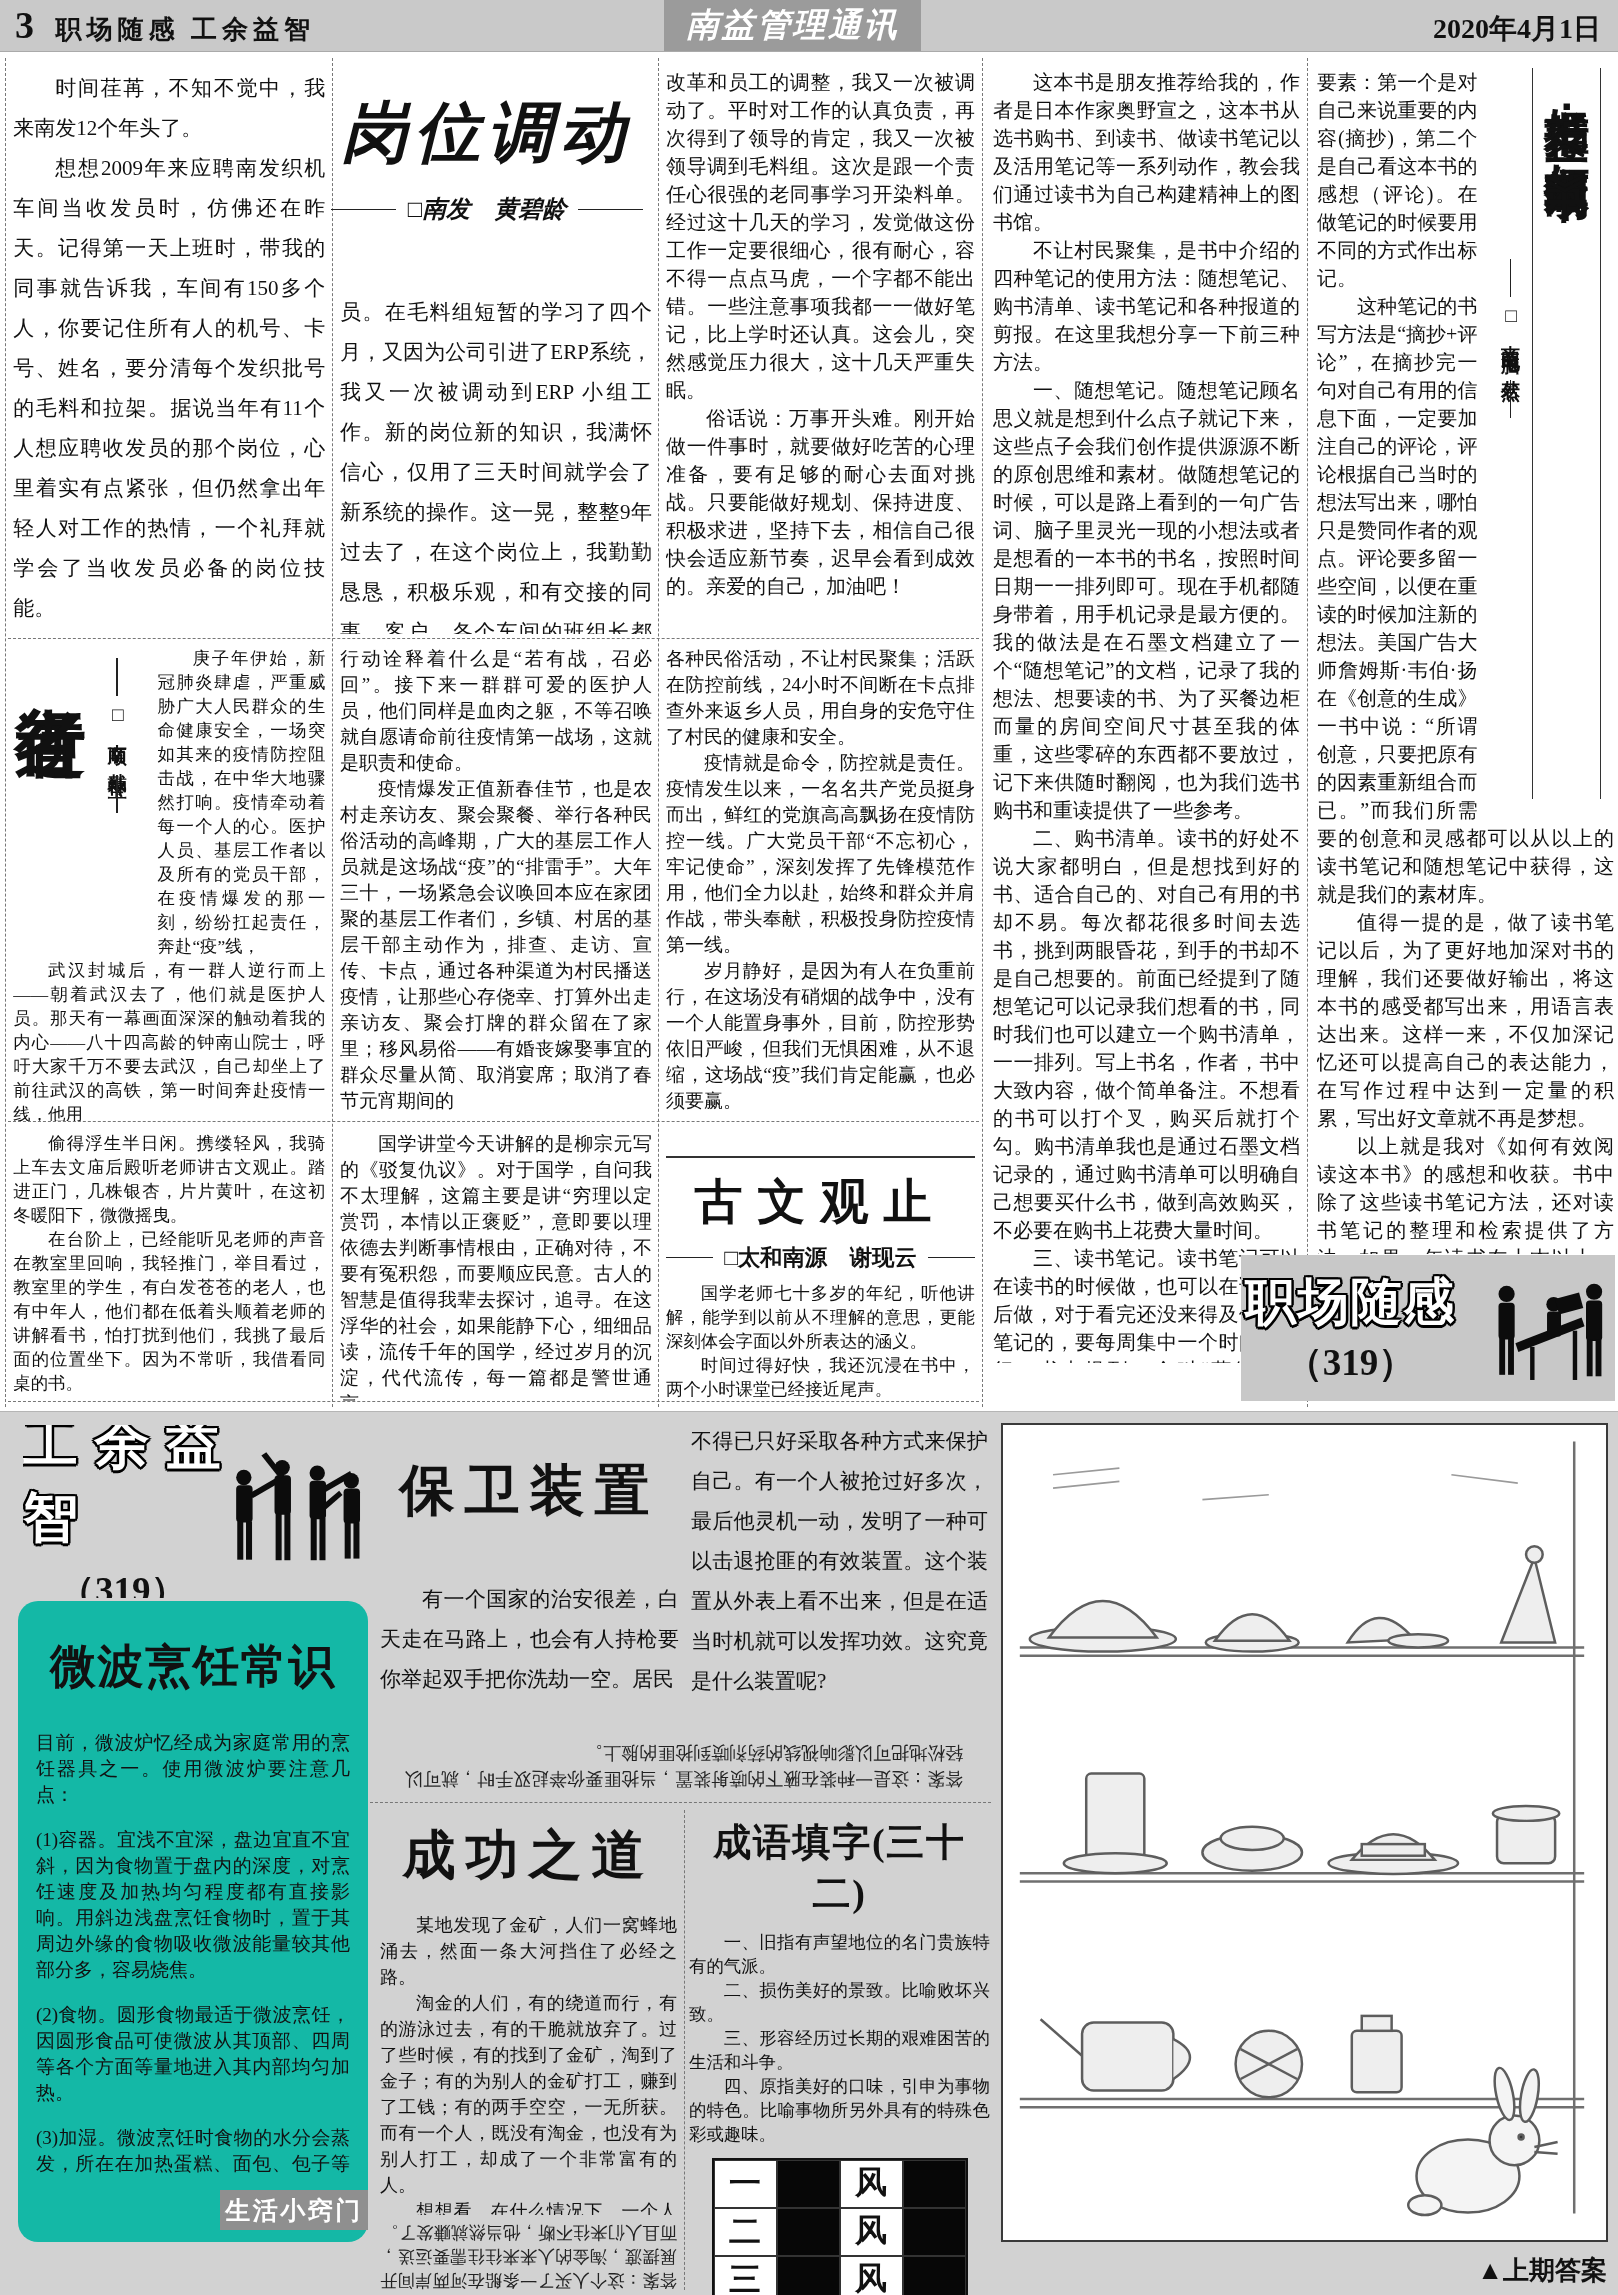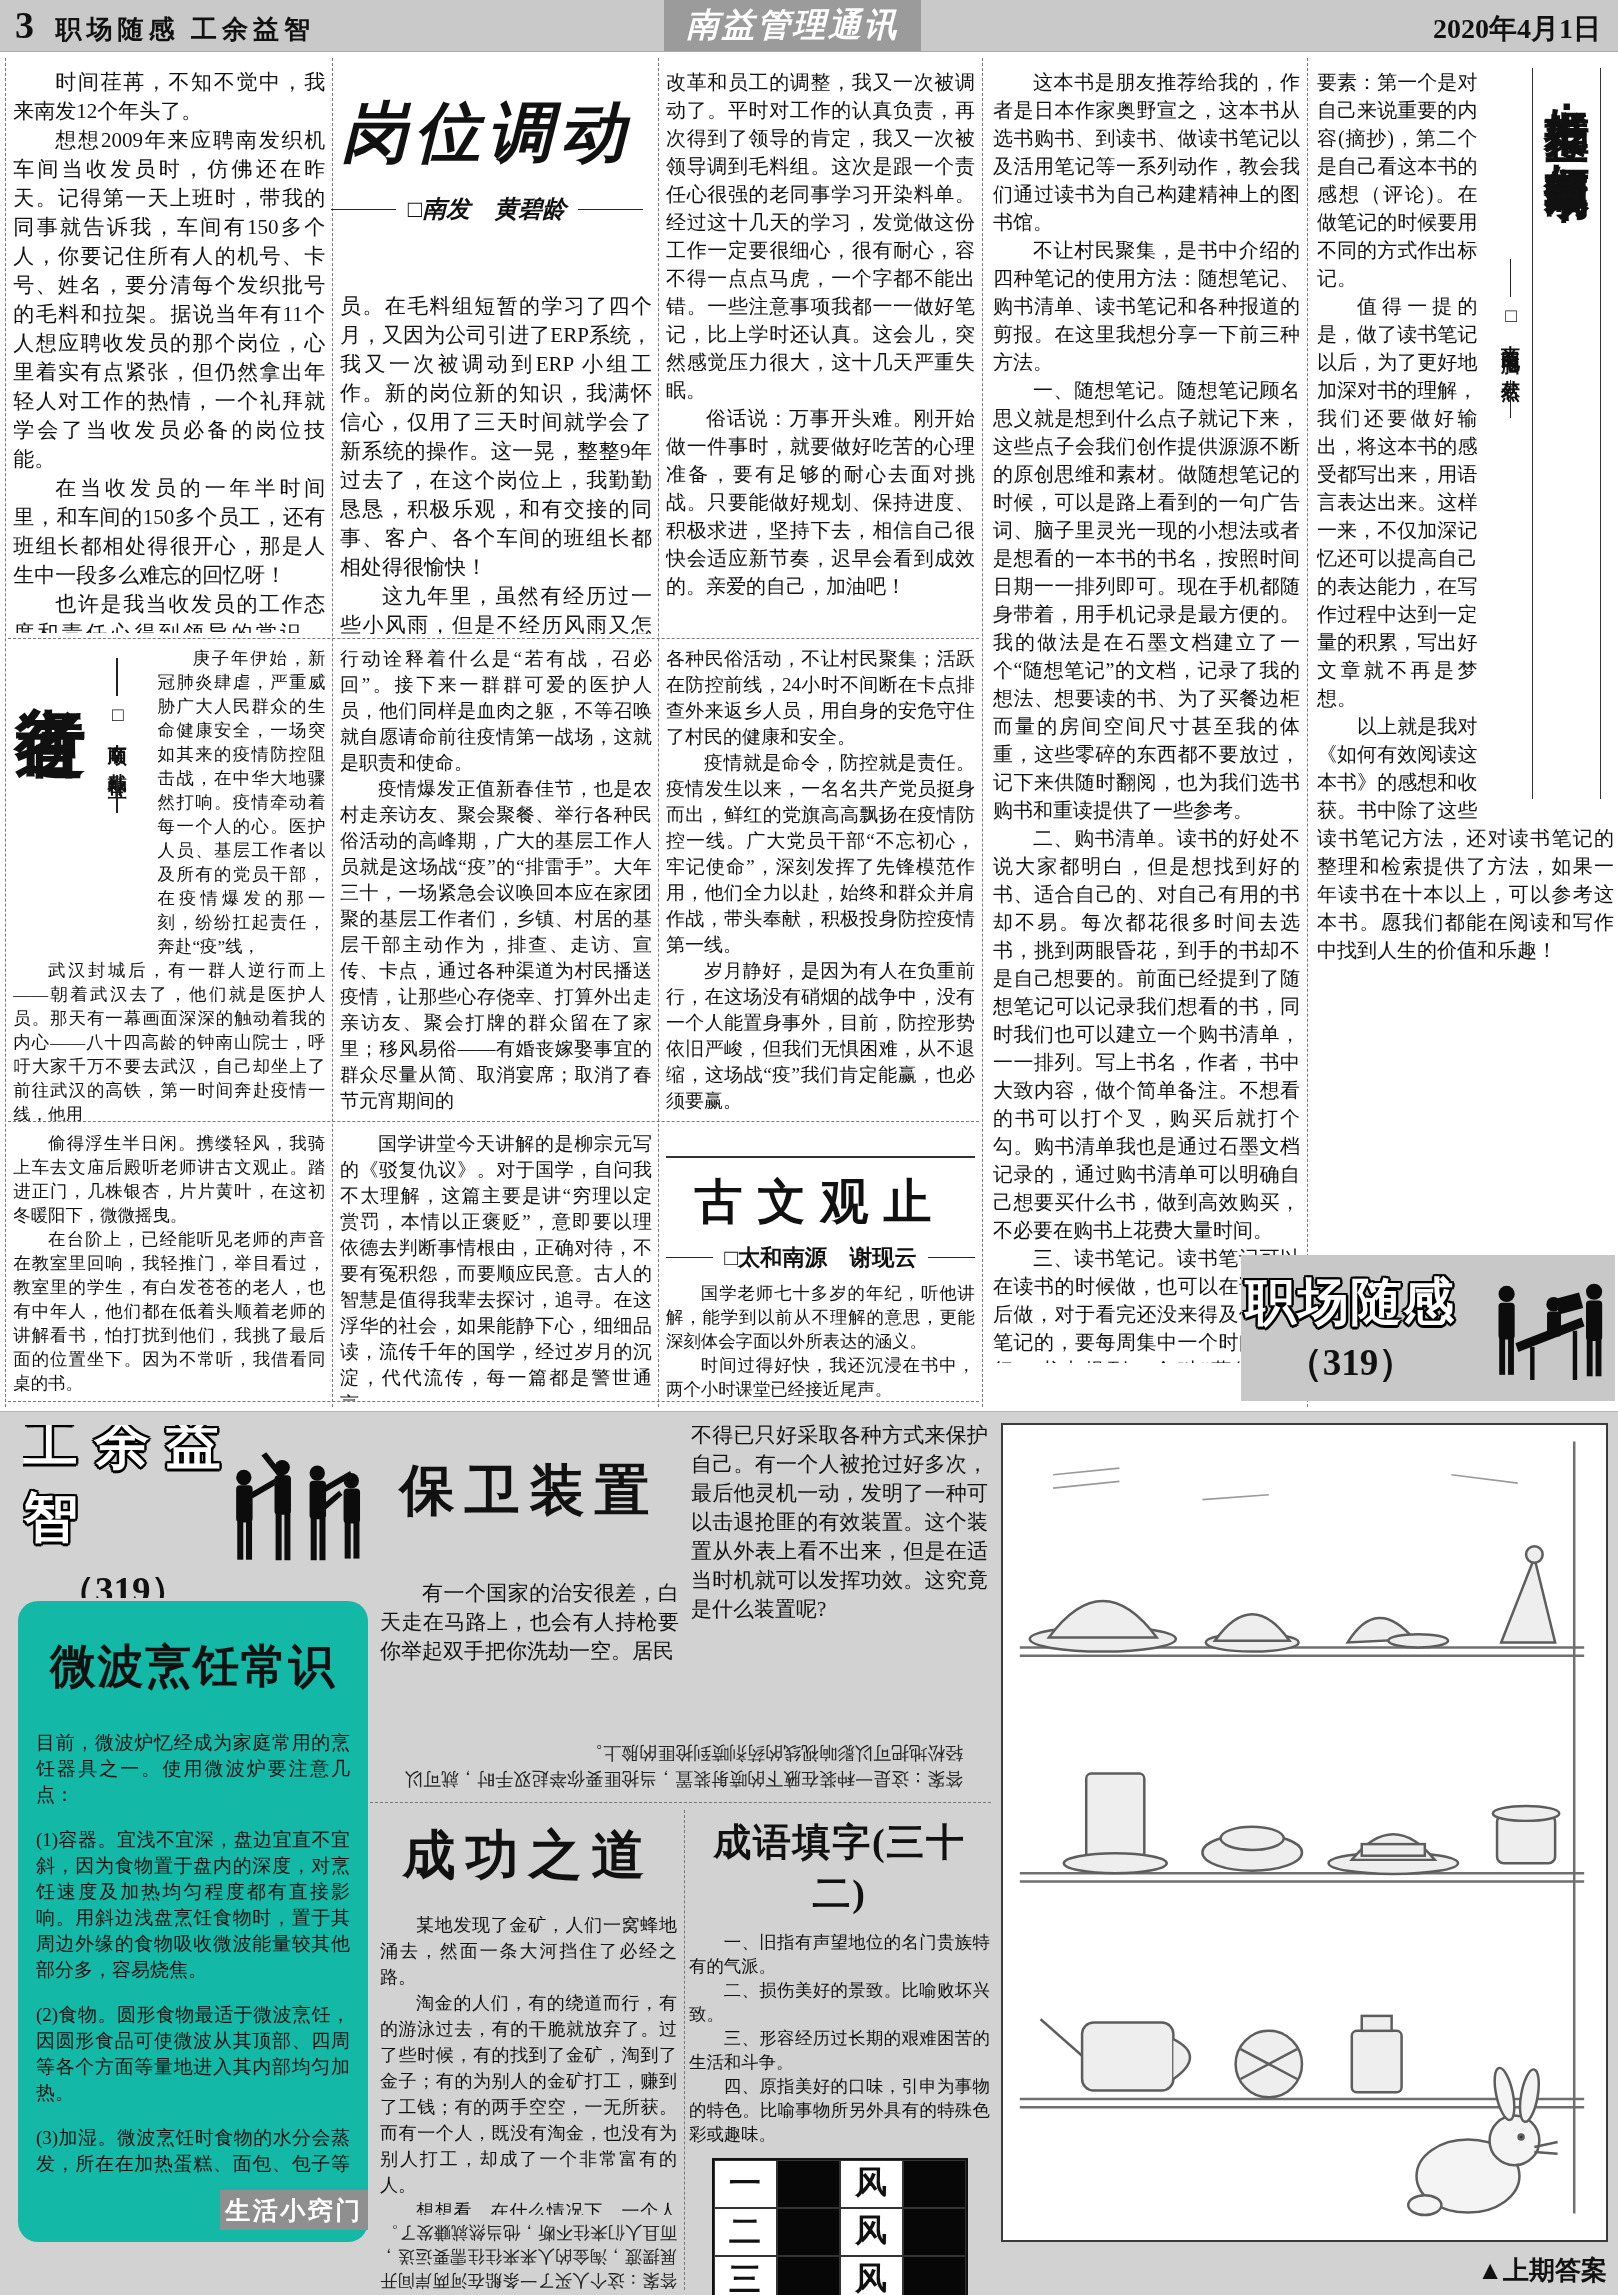--- a/index.html
+++ b/index.html
@@ -10,21 +10,21 @@
   .hdr-left{position:absolute;left:15px;top:3.3px;display:flex;align-items:baseline;gap:21.6px;}
   .pagenum{font-size:38px;font-weight:bold;}
   .seclabels{font-size:26px;font-weight:900;letter-spacing:5px;}
   .masthead{position:absolute;left:664px;top:0;width:257px;height:51px;background:#9b9b9b;color:#fff;
             display:flex;align-items:center;justify-content:center;font-size:33px;font-weight:bold;font-style:italic;letter-spacing:2.5px;}
   .hdr-date{position:absolute;right:18px;top:10px;font-size:28px;font-weight:bold;text-align:right;}
   
   .blk{position:absolute;overflow:hidden;text-align:justify;}
   .blk p{margin:0;text-indent:2em;text-align:justify;}
   .cont p:first-child{text-indent:0;}
-  .t25 p{font-size:21px;line-height:29px;}
+  .t25 p{font-size:21px;line-height:40px;}
   .t24 p{font-size:20px;line-height:28px;}
   .t23 p{font-size:19px;line-height:26px;}
   .t22 p{font-size:18px;line-height:26px;}
   .t21 p{font-size:17.4px;line-height:24px;}
   
   .vdash{position:absolute;top:58px;height:1349px;width:0;border-left:1.7px dashed #777;}
   .hdash{position:absolute;height:0;border-top:1.7px dashed #777;}
   
   .art-title{font-weight:bold;text-align:center;text-indent:0;}
   .byline{display:flex;align-items:center;gap:11.6px;margin-top:15px;}
@@ -122,20 +122,21 @@
         <div class="vrule"></div>
         <div class="vb-text vtext">□南益电脑　若然</div>
         <div class="vrule"></div>
       </div>
       <div class="bk-title-strip">
         <div class="bk-title vtext">好书推荐：《如何有效阅读一本书》</div>
       </div>
     </div>
     <div>
         <p>要素：第一个是对自己来说重要的内容(摘抄)，第二个是自己看这本书的感想（评论)。在做笔记的时候要用不同的方式作出标记。</p>
+        <p>这种笔记的书写方法是“摘抄+评论”，在摘抄完一句对自己有用的信息下面，一定要加注自己的评论，评论根据自己当时的想法写出来，哪怕只是赞同作者的观点。评论要多留一些空间，以便在重读的时候加注新的想法。美国广告大师詹姆斯·韦伯·扬在《创意的生成》一书中说：“所谓创意，只要把原有的因素重新组合而已。”而我们所需要的创意和灵感都可以从以上的读书笔记和随想笔记中获得，这就是我们的素材库。</p>
         <p>值得一提的是，做了读书笔记以后，为了更好地加深对书的理解，我们还要做好输出，将这本书的感受都写出来，用语言表达出来。这样一来，不仅加深记忆还可以提高自己的表达能力，在写作过程中达到一定量的积累，写出好文章就不再是梦想。</p>
         <p>以上就是我对《如何有效阅读这本书》的感想和收获。书中除了这些读书笔记方法，还对读书笔记的整理和检索提供了方法，如果一年读书在十本以上，可以参考这本书。愿我们都能在阅读和写作中找到人生的价值和乐趣！</p>
       </div>
   </div>
 
   <div class="blk t21" style="left:13.3px;top:646px;width:312px;height:475px;">
     <div class="floatbox-l" style="width:131px;height:282px;">
       <div class="nx-title vtext">逆行者</div>
       <div class="vbyline" style="width:42px;margin-left:8.3px;padding-top:6.6px;">
         <div class="vrule"></div>

